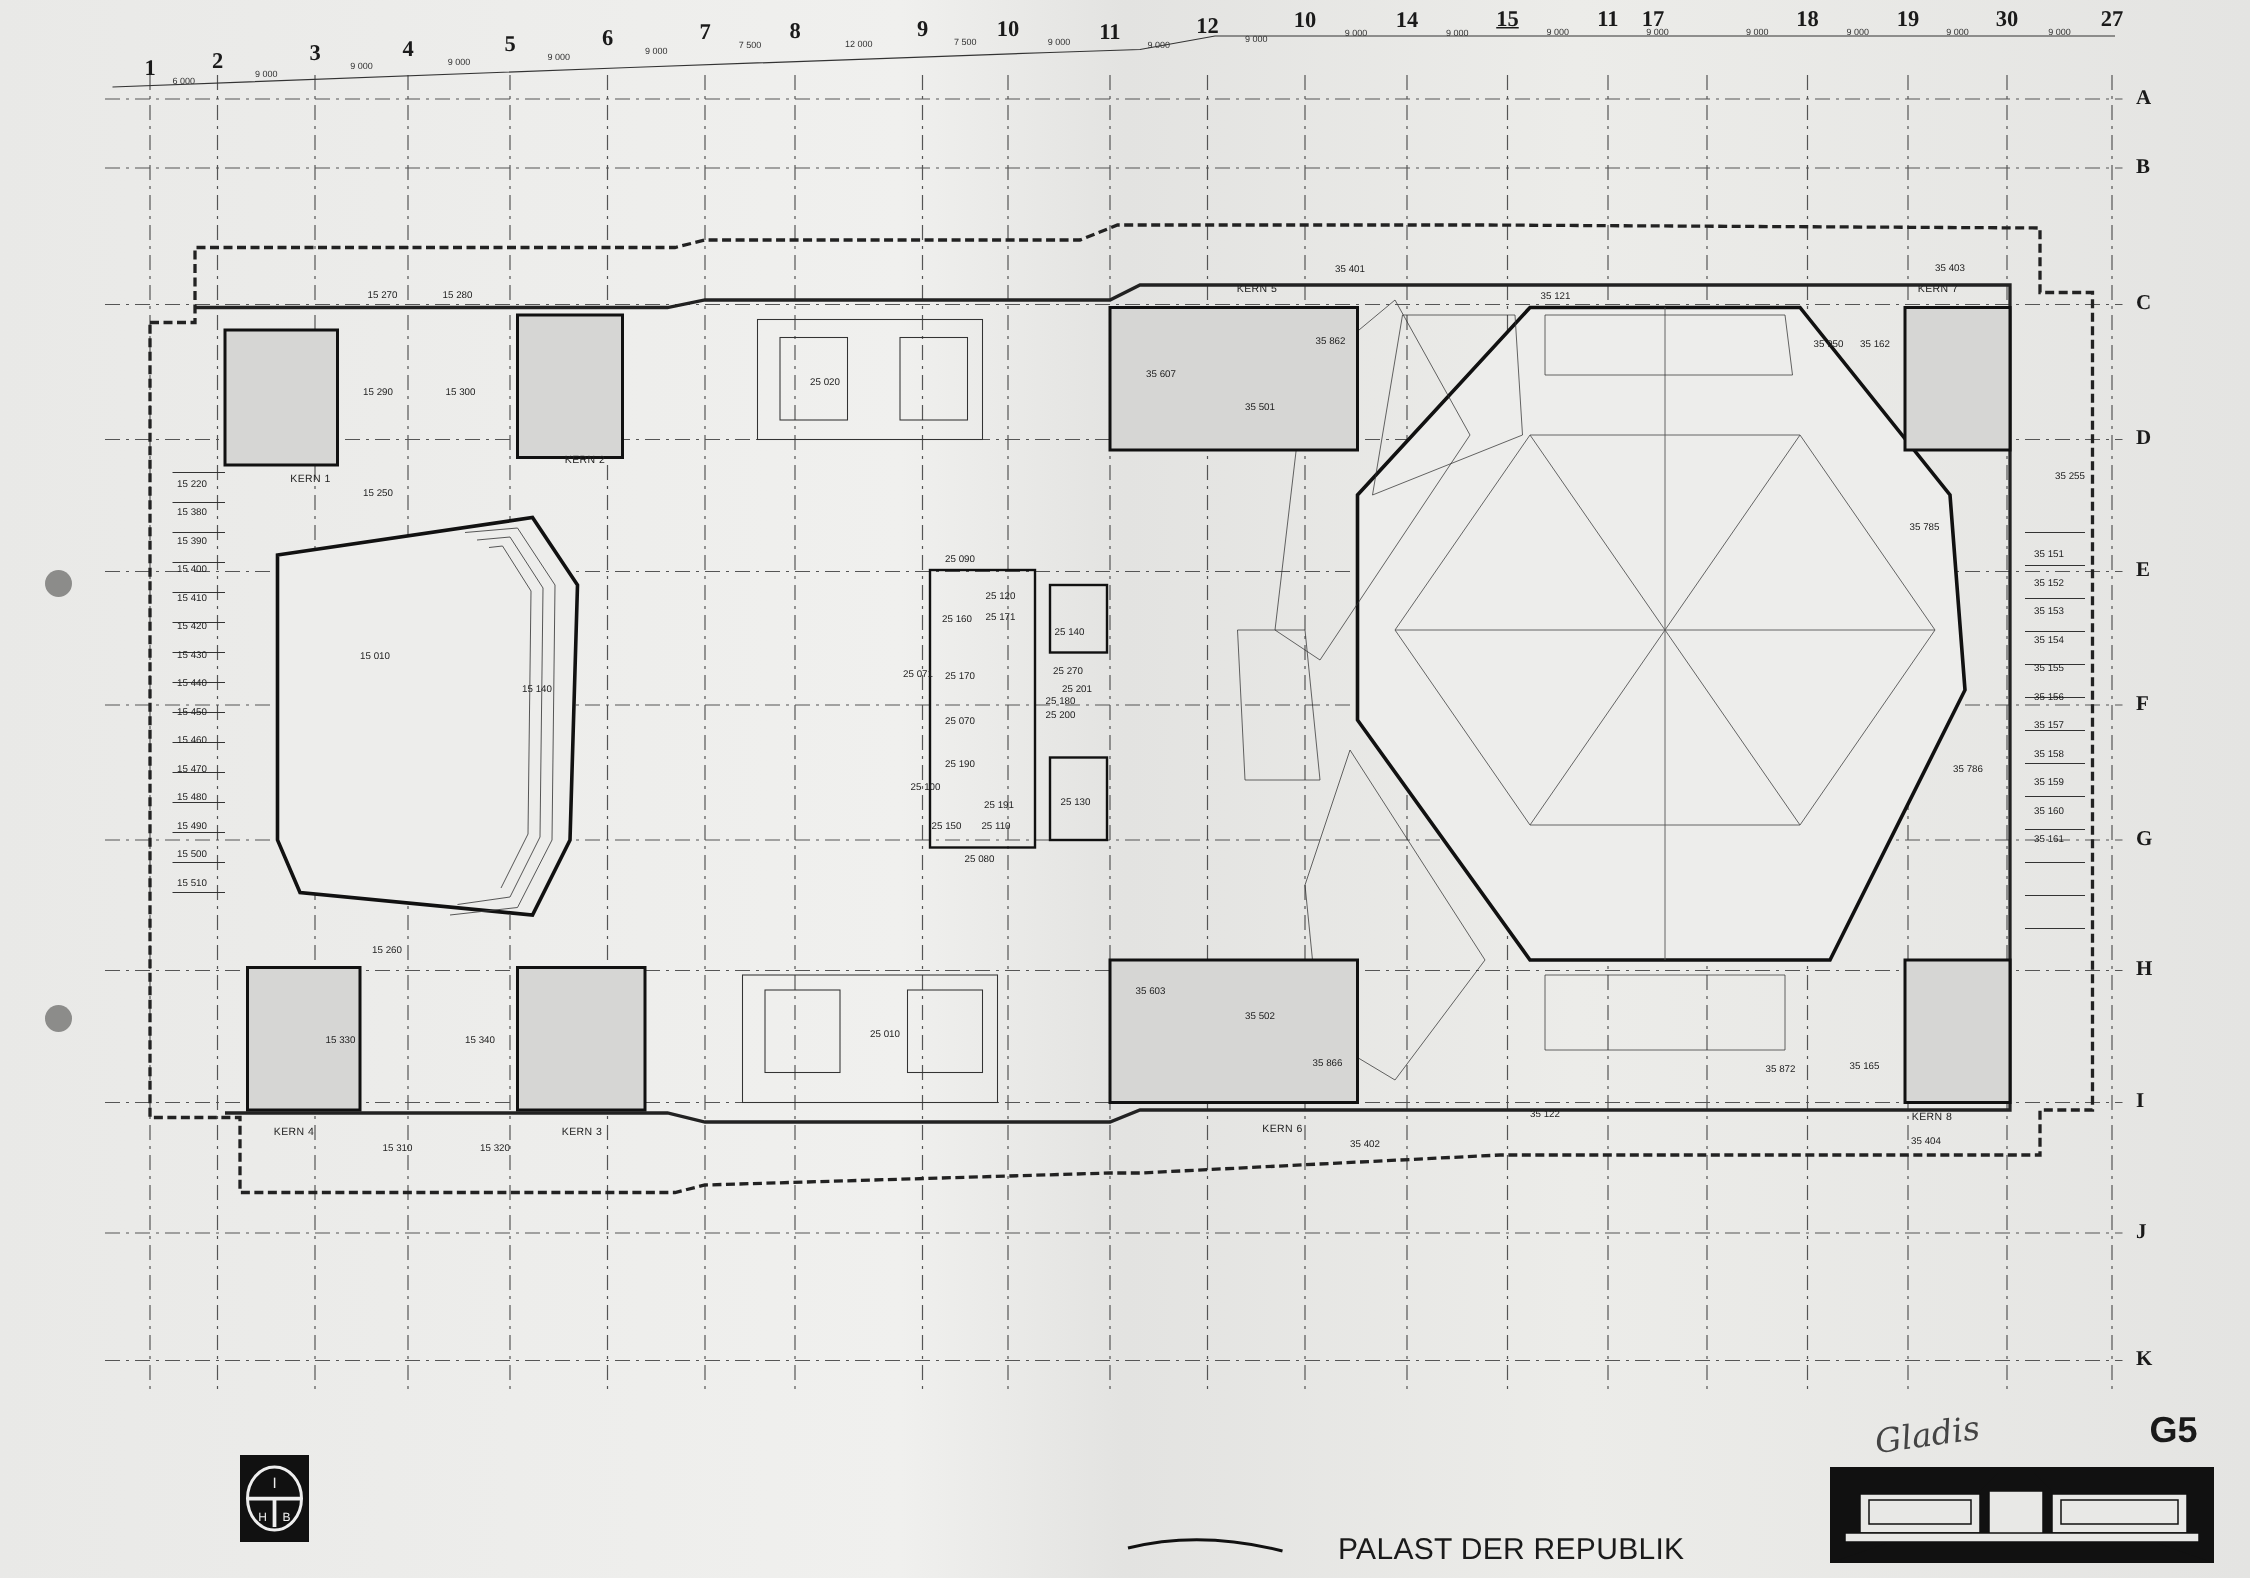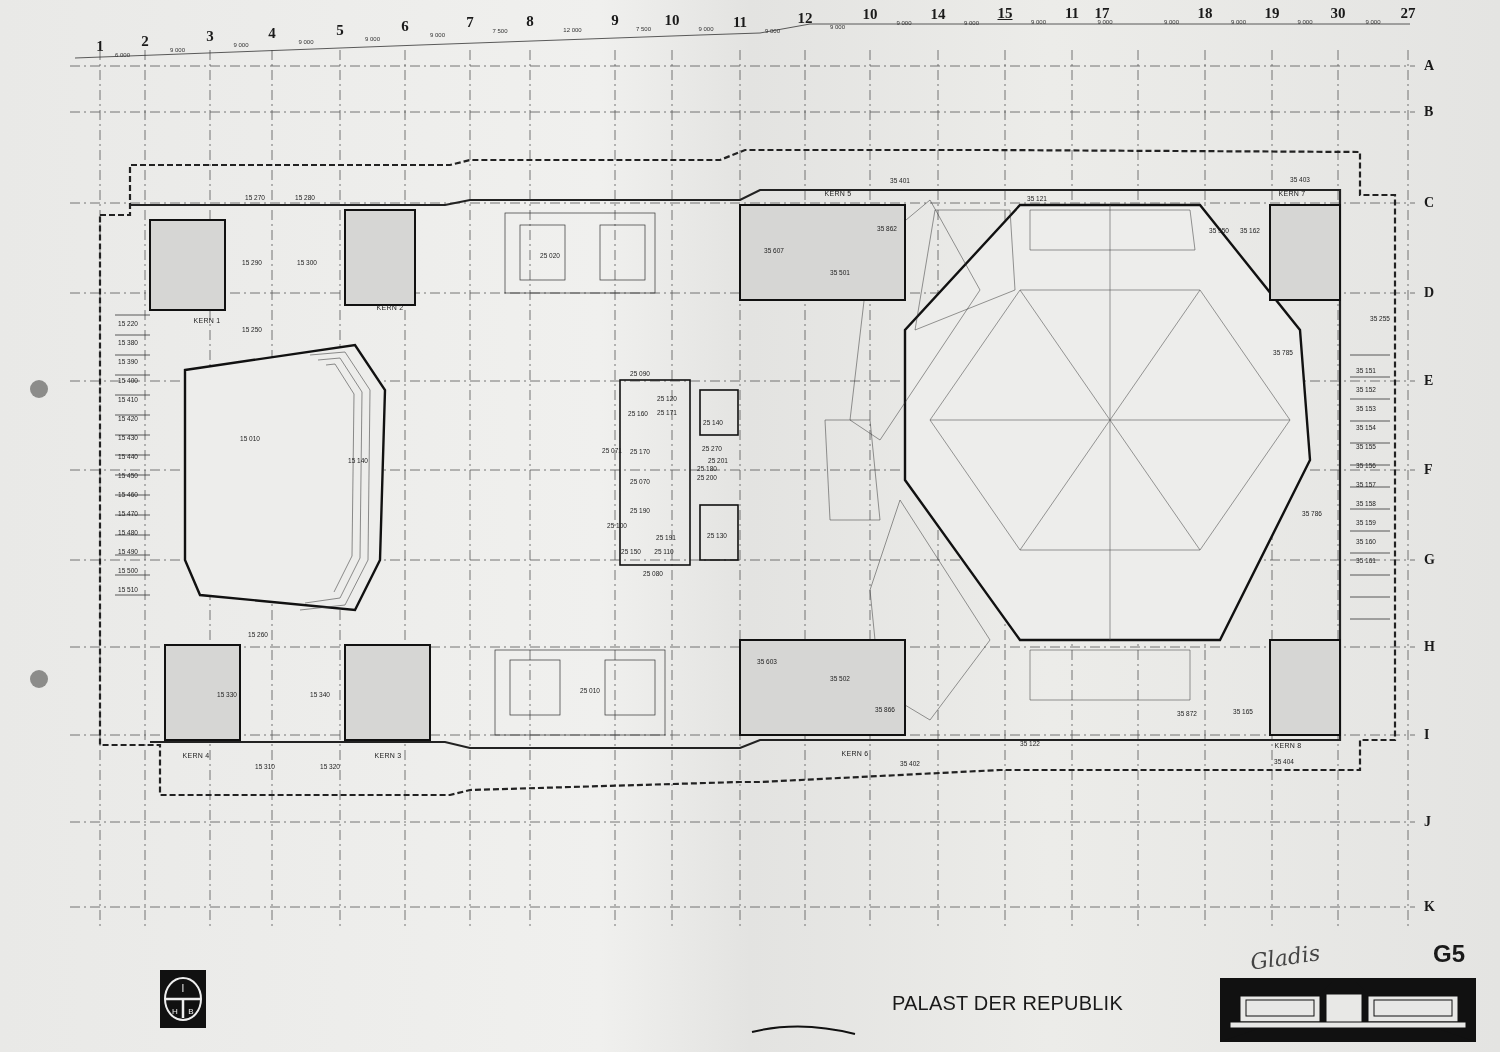--- a/index.html
+++ b/index.html
@@ -7,21 +7,21 @@
   .sheet{position:absolute;left:0;top:0;width:1500px;height:1052px;background:linear-gradient(90deg,#e9e9e7 0%,#f0f0ee 40%,#e3e3e1 50%,#ecece9 70%,#e4e4e2 100%);}
   .punch{position:absolute;left:30px;width:18px;height:18px;border-radius:50%;background:#8c8c8a;}
   .col-num{position:absolute;font-family:"Liberation Serif",serif;font-weight:bold;font-size:15px;transform:translateX(-50%);}
   .row-letter{position:absolute;left:1424px;font-family:"Liberation Serif",serif;font-weight:bold;font-size:14px;transform:translateY(-50%);}
   .dim{position:absolute;font-size:6px;color:#333;transform:translateX(-50%);}
   svg.plan{position:absolute;left:0;top:0;}
   .room{position:absolute;font-size:6.5px;color:#222;white-space:nowrap;transform:translate(-50%,-50%);}
   .kern{position:absolute;font-size:7px;color:#222;transform:translate(-50%,-50%);letter-spacing:.3px;}
   .logo{position:absolute;left:160px;top:970px;width:46px;height:58px;background:#111;}
   .company{position:absolute;left:283px;top:1018px;font-size:20px;letter-spacing:.2px;}
-  .project{position:absolute;left:892px;top:992px;font-size:20px;letter-spacing:.2px;}
+  .project{position:absolute;left:892px;top:1022px;font-size:20px;letter-spacing:.2px;}
   .sheet-code{position:absolute;left:1433px;top:940px;font-size:24px;font-weight:bold;}
   .signature{position:absolute;left:1250px;top:945px;font-family:"DejaVu Serif",serif;font-style:italic;font-size:22px;color:#444;transform:rotate(-8deg);}
   .elev{position:absolute;left:1220px;top:978px;width:256px;height:64px;}
 </style>
 </head>
 <body>
 
 <div class="sheet">
   <div class="punch" style="top:380px"></div>
   <div class="punch" style="top:670px"></div>

